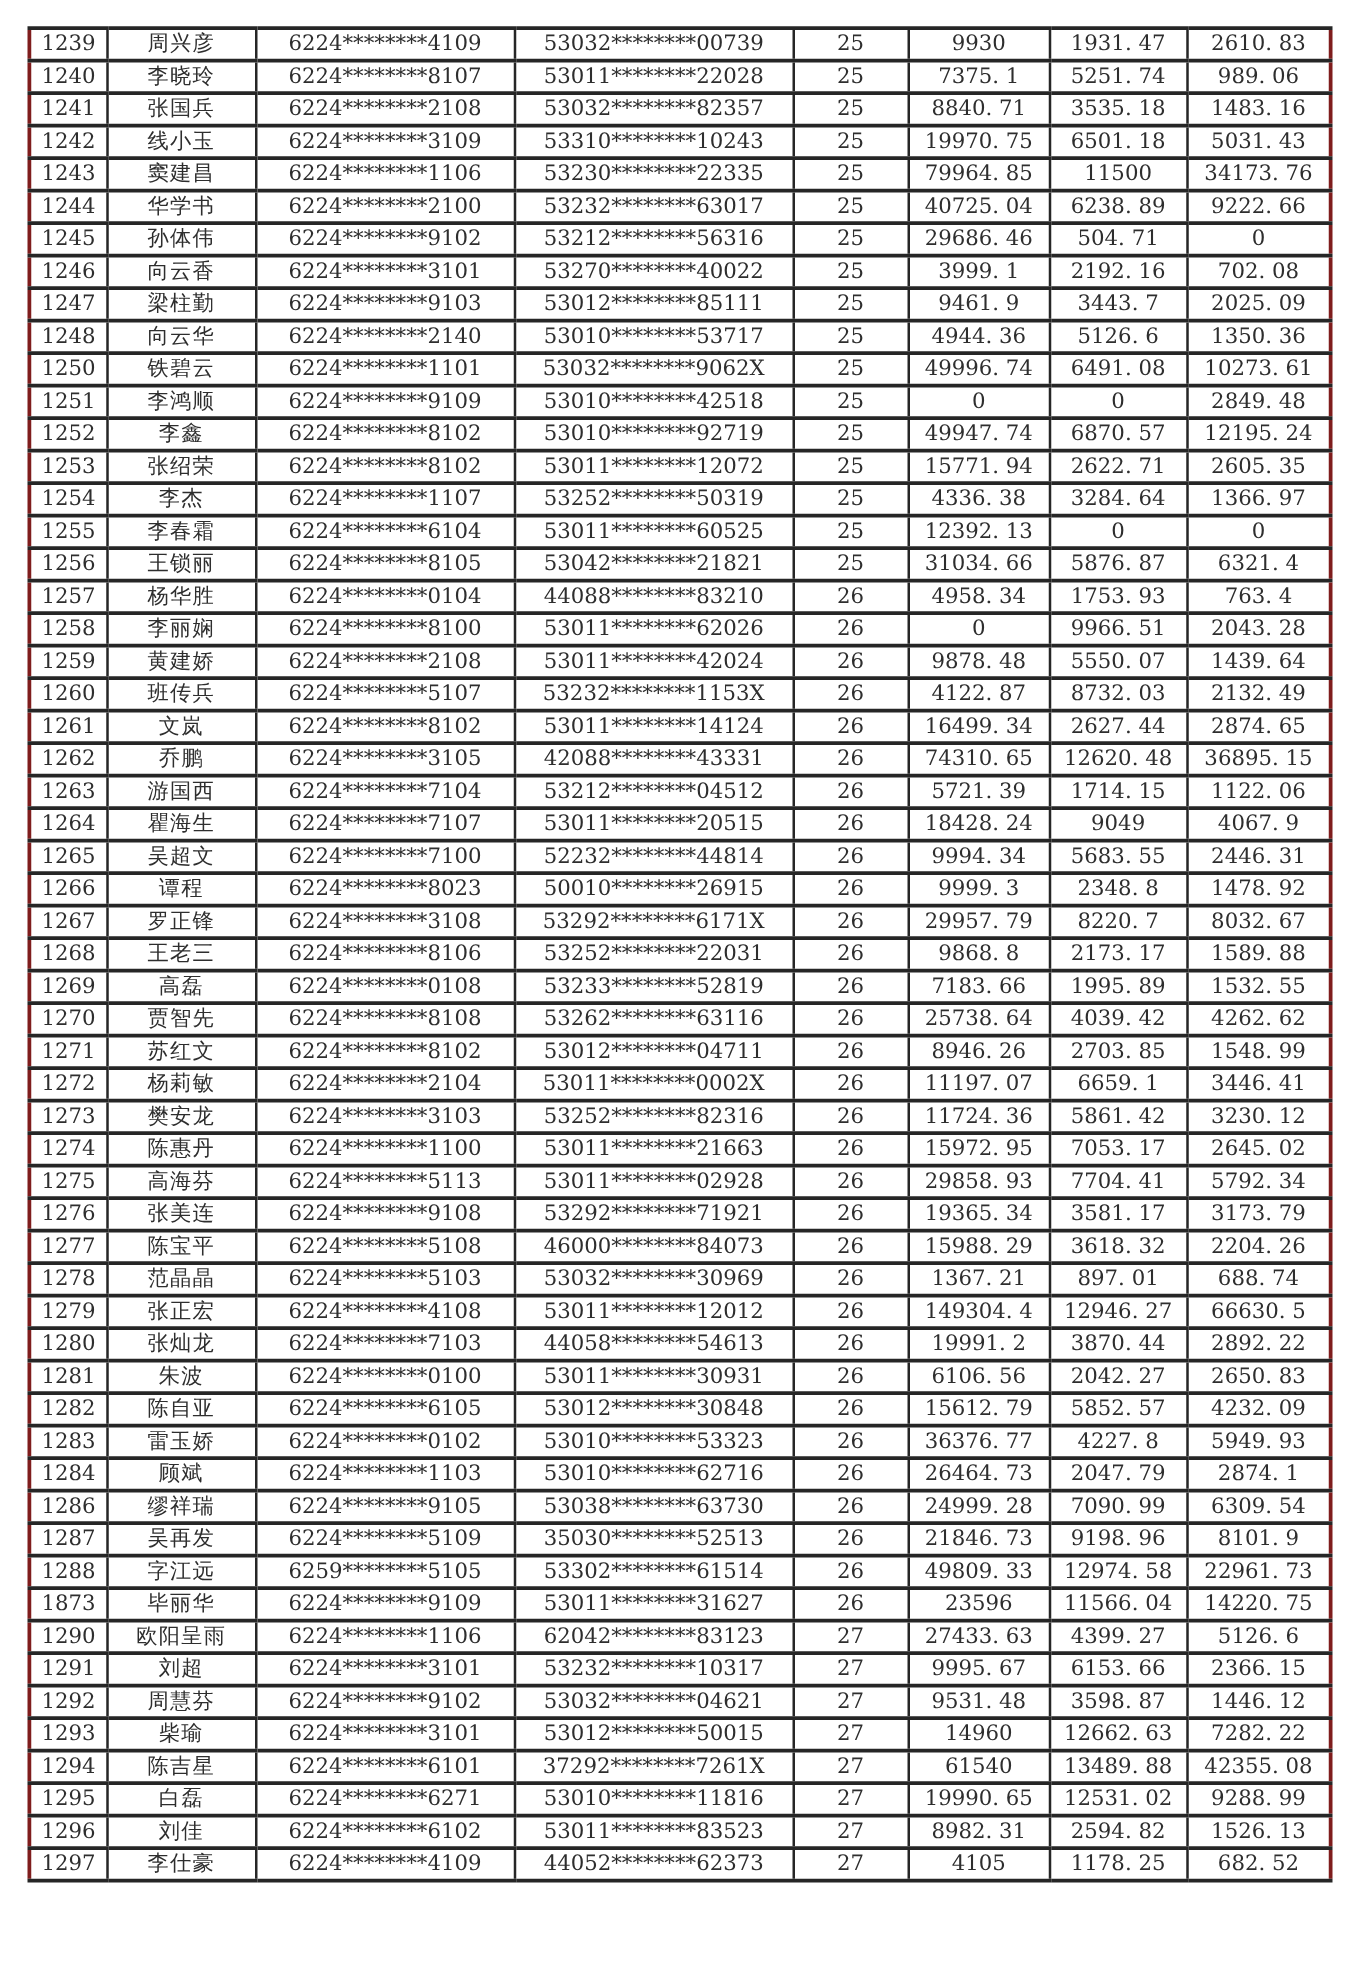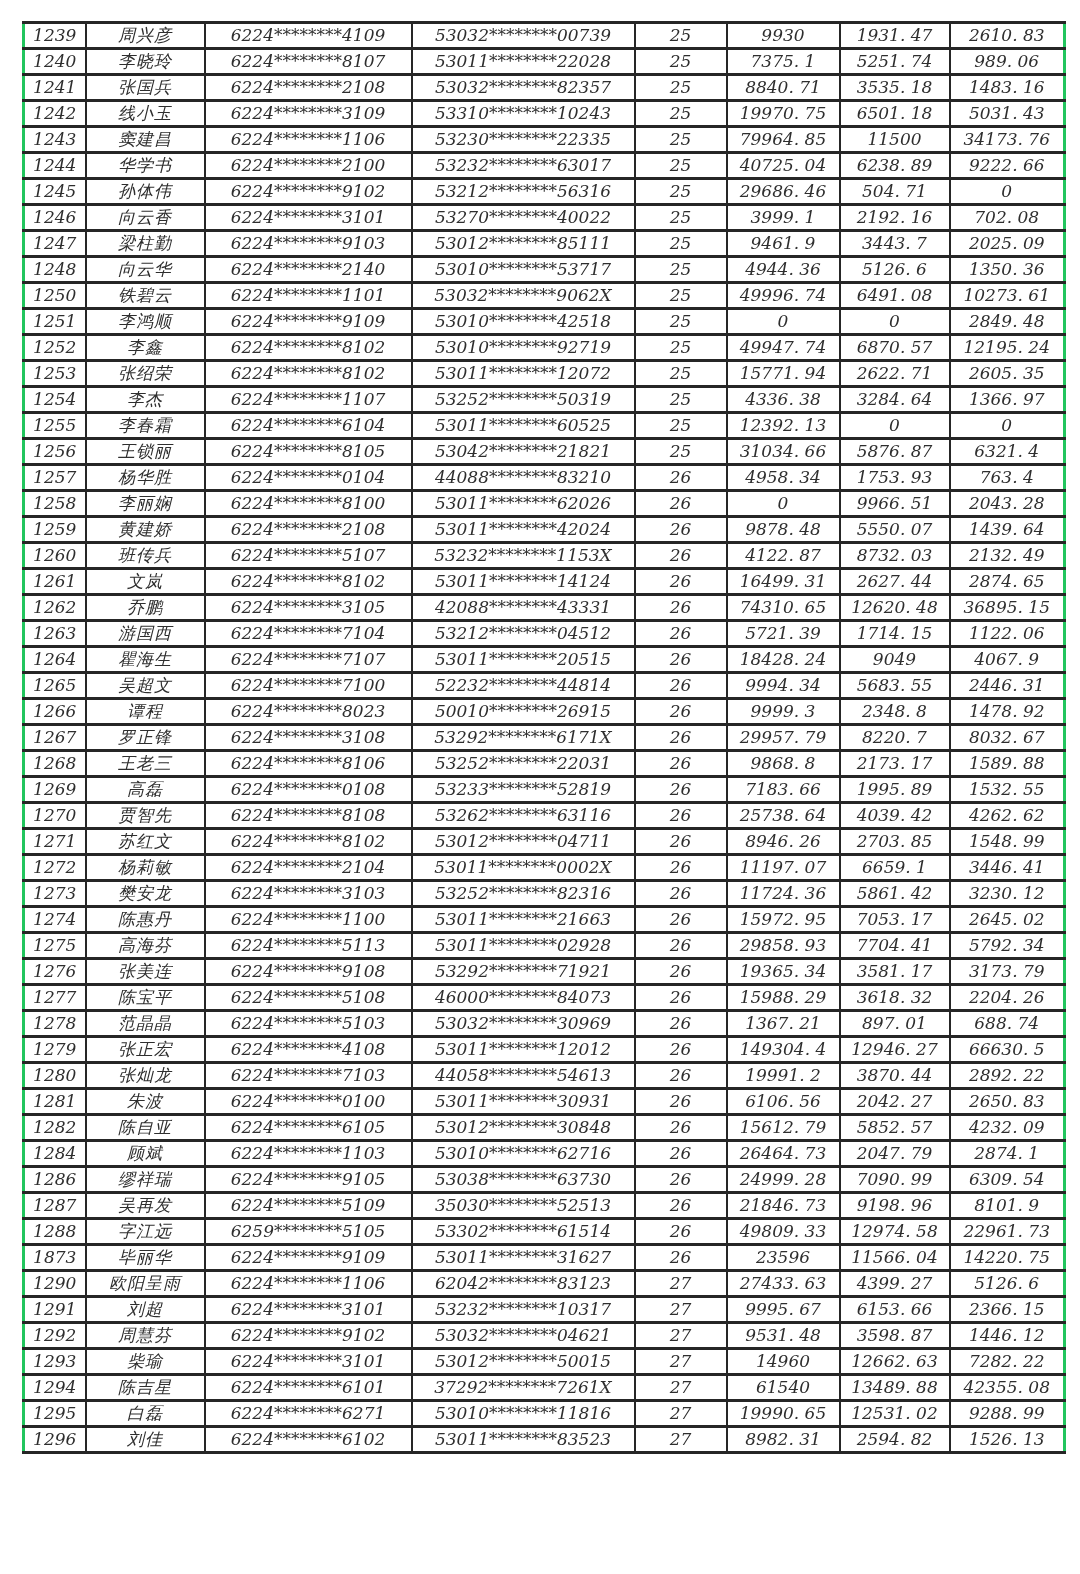--- a/index.html
+++ b/index.html
@@ -16,22 +16,21 @@
   }
   .table-wrap {
     position: absolute;
     left: 22px;
     top: 21px;
   }
   table.doc-table {
     border-collapse: collapse;
     table-layout: fixed;
     width: 1041px;
-    border: 3px solid #22c55e;
-    font-style: italic;
+    border: 3px solid #7f1d1d;
   }
   table.doc-table td {
     border: 2px solid #262626;
     border-top-width: 3px;
     border-bottom-width: 3px;
     height: 23px;
     padding: 0 2px;
     text-align: center;
     vertical-align: middle;
     font-size: 17px;
@@ -270,21 +269,21 @@
           <td class="col-amount1">4122. 87</td>
           <td class="col-amount2">8732. 03</td>
           <td class="col-amount3">2132. 49</td>
         </tr>
         <tr>
           <td class="col-index">1261</td>
           <td class="col-name">文岚</td>
           <td class="col-card_number">6224********8102</td>
           <td class="col-id_number">53011********14124</td>
           <td class="col-day">26</td>
-          <td class="col-amount1">16499. 31</td>
+          <td class="col-amount1">16499. 34</td>
           <td class="col-amount2">2627. 44</td>
           <td class="col-amount3">2874. 65</td>
         </tr>
         <tr>
           <td class="col-index">1262</td>
           <td class="col-name">乔鹏</td>
           <td class="col-card_number">6224********3105</td>
           <td class="col-id_number">42088********43331</td>
           <td class="col-day">26</td>
           <td class="col-amount1">74310. 65</td>
@@ -485,20 +484,30 @@
           <td class="col-index">1282</td>
           <td class="col-name">陈自亚</td>
           <td class="col-card_number">6224********6105</td>
           <td class="col-id_number">53012********30848</td>
           <td class="col-day">26</td>
           <td class="col-amount1">15612. 79</td>
           <td class="col-amount2">5852. 57</td>
           <td class="col-amount3">4232. 09</td>
         </tr>
         <tr>
+          <td class="col-index">1283</td>
+          <td class="col-name">雷玉娇</td>
+          <td class="col-card_number">6224********0102</td>
+          <td class="col-id_number">53010********53323</td>
+          <td class="col-day">26</td>
+          <td class="col-amount1">36376. 77</td>
+          <td class="col-amount2">4227. 8</td>
+          <td class="col-amount3">5949. 93</td>
+        </tr>
+        <tr>
           <td class="col-index">1284</td>
           <td class="col-name">顾斌</td>
           <td class="col-card_number">6224********1103</td>
           <td class="col-id_number">53010********62716</td>
           <td class="col-day">26</td>
           <td class="col-amount1">26464. 73</td>
           <td class="col-amount2">2047. 79</td>
           <td class="col-amount3">2874. 1</td>
         </tr>
         <tr>
@@ -603,16 +612,26 @@
         </tr>
         <tr>
           <td class="col-index">1296</td>
           <td class="col-name">刘佳</td>
           <td class="col-card_number">6224********6102</td>
           <td class="col-id_number">53011********83523</td>
           <td class="col-day">27</td>
           <td class="col-amount1">8982. 31</td>
           <td class="col-amount2">2594. 82</td>
           <td class="col-amount3">1526. 13</td>
+        </tr>
+        <tr>
+          <td class="col-index">1297</td>
+          <td class="col-name">李仕豪</td>
+          <td class="col-card_number">6224********4109</td>
+          <td class="col-id_number">44052********62373</td>
+          <td class="col-day">27</td>
+          <td class="col-amount1">4105</td>
+          <td class="col-amount2">1178. 25</td>
+          <td class="col-amount3">682. 52</td>
         </tr>
       </tbody>
   </table>
 </div>
 
 </body></html>

